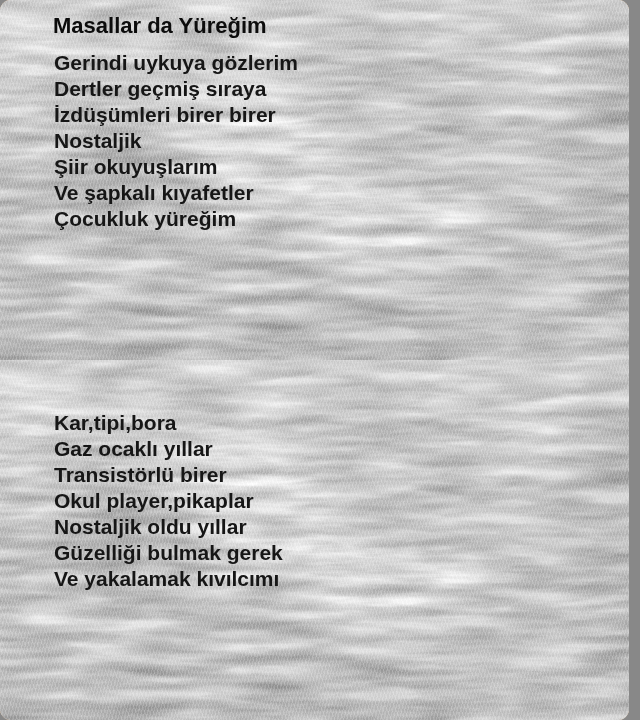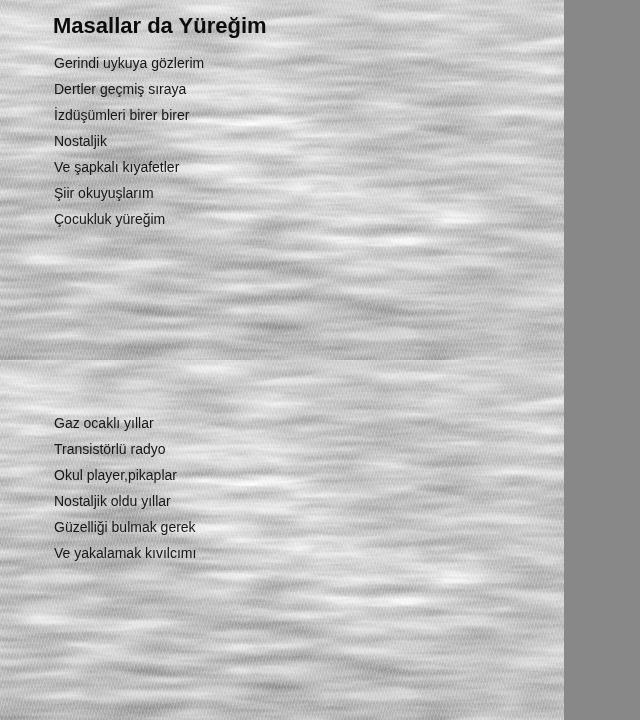--- a/index.html
+++ b/index.html
@@ -8,24 +8,25 @@
     background: #888;
   }
   body {
     width: 640px;
     height: 720px;
     overflow: hidden;
     font-family: "Liberation Sans", sans-serif;
   }
   .page {
     position: relative;
-    width: 564px;
+    width: 629px;
     height: 720px;
     background: #fdba74;
     overflow: hidden;
+    border-radius: 11px;
   }
   .bg {
     position: absolute;
     left: 0; top: 0;
     width: 640px; height: 720px;
     z-index: 0;
   }
   .bg svg { display: block; }
   
   .fiber-lines {
@@ -61,22 +62,22 @@
     font-weight: bold;
     color: #0c0c0c;
     white-space: nowrap;
   }
   .stanza {
     position: absolute;
     left: 54px;
   }
   .stanza p {
     margin: 0;
-    font-size: 14px;
-    font-weight: normal;
+    font-size: 21px;
+    font-weight: bold;
     line-height: 26px;
     color: #161616;
     white-space: nowrap;
   }
   .stanza-1 { top: 50px; }
   .stanza-2 { top: 410px; }
 </style>
 </head>
 <body>
 
@@ -122,28 +123,29 @@
 
   <div class="content">
 
     <h1 class="poem-title">Masallar da Yüreğim</h1>
 
     <div class="stanza stanza-1">
       <p>Gerindi uykuya gözlerim</p>
       <p>Dertler geçmiş sıraya</p>
       <p>İzdüşümleri birer birer</p>
       <p>Nostaljik</p>
+      <p>Şiir okuyuşlarım</p>
       <p>Ve şapkalı kıyafetler</p>
-      <p>Şiir okuyuşlarım</p>
       <p>Çocukluk yüreğim</p>
     </div>
 
     <div class="stanza stanza-2">
+      <p>Kar,tipi,bora</p>
       <p>Gaz ocaklı yıllar</p>
-      <p>Transistörlü radyo</p>
+      <p>Transistörlü birer</p>
       <p>Okul player,pikaplar</p>
       <p>Nostaljik oldu yıllar</p>
       <p>Güzelliği bulmak gerek</p>
       <p>Ve yakalamak kıvılcımı</p>
     </div>
 
   </div>
 </div>
 
 </body></html>

